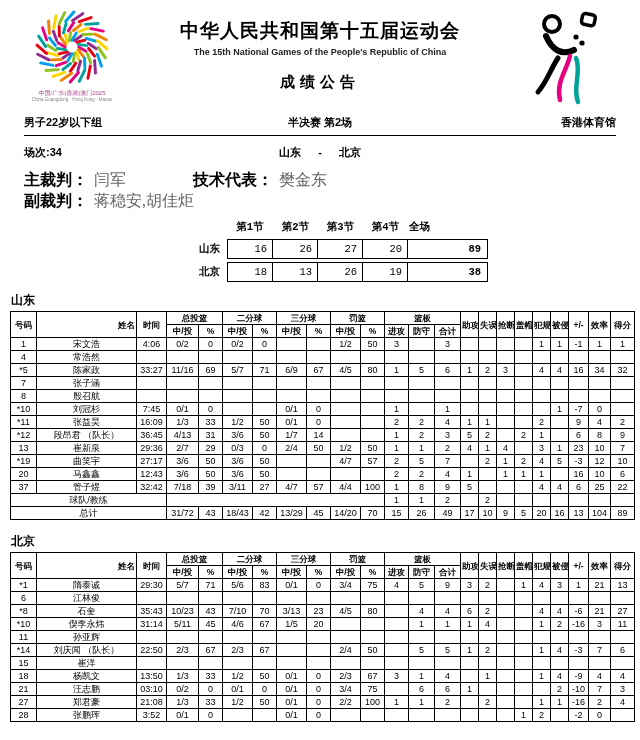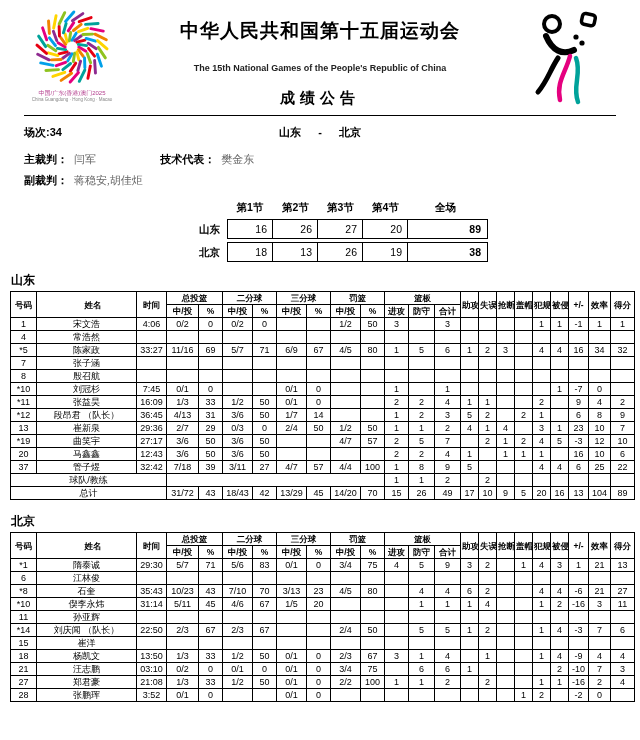--- a/index.html
+++ b/index.html
@@ -5,54 +5,54 @@
   html,body{margin:0;padding:0;background:#fff;}
   .page{width:640px;height:740px;overflow:hidden;background:#fff;position:relative;
         font-family:"Liberation Sans","DejaVu Sans",sans-serif;color:#000;}
   
   .hdr{display:flex;padding:8px 20px 0 20px;}
   .logo-box{width:104px;text-align:center;}
   .logo-cap1{font-size:6px;color:#b5408f;line-height:7px;white-space:nowrap;}
   .logo-cap2{font-size:4.5px;color:#888;line-height:6px;white-space:nowrap;}
   .hdr-center{flex:1;text-align:center;padding-top:10px;}
   .title-cn{font-size:19px;font-weight:700;letter-spacing:1px;}
-  .title-en{font-size:9px;font-weight:700;color:#222;margin-top:19px;}
+  .title-en{font-size:9px;font-weight:700;color:#222;margin-top:3px;}
   .doc-title{font-size:15px;font-weight:700;margin-top:16px;letter-spacing:5px;}
   .picto-box{width:104px;text-align:center;padding-top:2px;}
   
   .meta{padding:2px 24px 0 24px;font-size:11px;font-weight:700;}
   .meta-row{display:flex;line-height:20px;}
   .meta-l{width:200px;text-align:left;}
   .meta-c{flex:1;text-align:center;}
   .meta-r{width:200px;text-align:right;}
   .rule{border:none;border-top:1.5px solid #000;margin:3px 24px 0 24px;}
   
   .match{padding:9px 24px 0 24px;font-size:11px;}
   .game-row{display:flex;font-weight:700;}
-  .officials{margin-top:9px;font-size:11px;line-height:21px;}
+  .officials{margin-top:9px;font-size:16px;line-height:21px;}
   .off-label{font-weight:700;}
   .off-value{font-family:"Liberation Serif","DejaVu Serif",serif;color:#666;margin-left:6px;}
   .off-gap{display:inline-block;width:58px;}
   
-  .qwrap{margin:4px 16px 0 183px;}
+  .qwrap{margin:4px 16px 0 183px;font-family:Liberation Mono, monospace;}
   .qtable{border-collapse:separate;border-spacing:0 3px;font-size:10.5px;}
   .qtable td{height:16px;line-height:16px;}
   .q-label{width:36px;font-weight:700;text-align:right;padding-right:7px;border:none;}
   .q-h{width:38px;font-weight:700;text-align:center;border:none;}
-  .q-ht{width:72px;font-weight:700;text-align:center;padding-right:6px;border:none;}
+  .q-ht{width:72px;font-weight:700;text-align:left;padding-right:6px;border:none;}
   .q-cell{width:38px;text-align:right;padding-right:5px;border:1px solid #000;border-left:none;}
   .q-first{border-left:1px solid #000;}
   .q-total{width:72px;text-align:right;padding-right:6px;font-weight:700;border:1px solid #000;border-left:none;}
   
   .section-title{font-size:12px;font-weight:700;margin:7px 0 2px 11px;}
   .stats-table{border-collapse:collapse;table-layout:fixed;width:620px;margin-left:10px;font-size:9px;}
   .stats-table th,.stats-table td{border:1px solid #000;padding:0 2px;height:12px;line-height:12px;
       overflow:hidden;white-space:nowrap;text-align:center;}
   .stats-table th{font-size:8.5px;font-weight:700;padding:0 1px;}
-  .c-name,th.c-name{text-align:center;padding-left:14px;}
+  .c-name,th.c-name{text-align:right;padding-left:14px;}
   .c-num,.c-time{text-align:right;padding-right:3px;}
   .c-label{text-align:left;padding-left:3px;}
   .bj-gap{height:6px;}
 </style>
 </head>
 <body>
 
 <div class="page">
 
   <div class="hdr">
@@ -135,20 +135,25 @@
         <circle cx="52" cy="27" r="2.6" fill="#000"></circle>
         <circle cx="58" cy="33" r="2.6" fill="#000"></circle>
         <path d="M34,48 C26,60 24,70 14,82" fill="none" stroke="#000" stroke-width="5" stroke-linecap="round"></path>
         <path d="M46,46 C42,62 32,72 36,90" fill="none" stroke="#e5007f" stroke-width="4.5" stroke-linecap="round"></path>
         <path d="M52,48 C58,64 48,76 54,92" fill="none" stroke="#00a29a" stroke-width="4.5" stroke-linecap="round"></path>
       </svg>
     </div>
   </div>
 
   <div class="meta">
+    <div class="meta-row">
+      <div class="meta-l">男子22岁以下组</div>
+      <div class="meta-c">半决赛 第2场</div>
+      <div class="meta-r">香港体育馆</div>
+    </div>
   </div>
   <hr class="rule">
 
   <div class="match">
     <div class="game-row">
       <div class="meta-l">场次:34</div>
       <div class="meta-c">
         <span>山东</span>
         <span style="margin:0 14px;">-</span>
         <span>北京</span>

